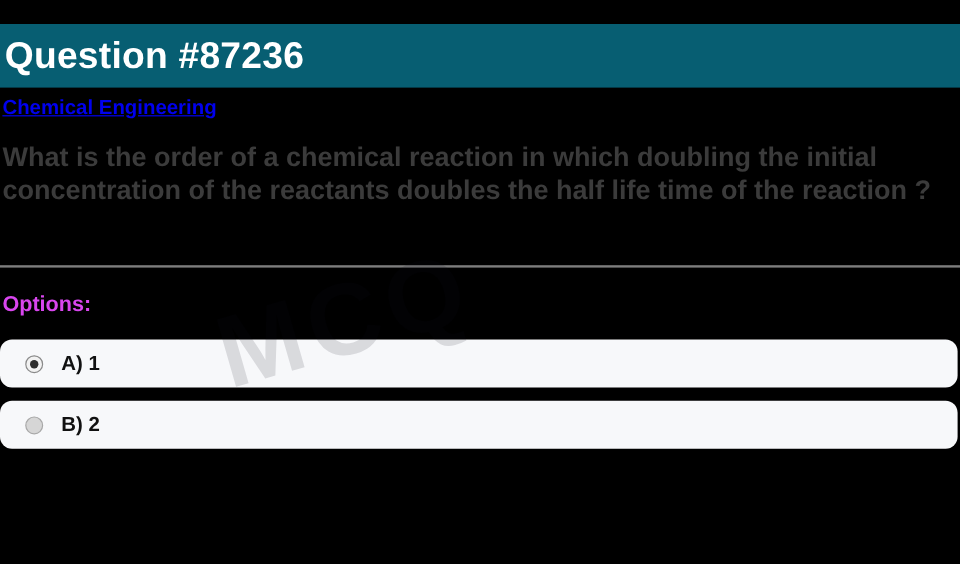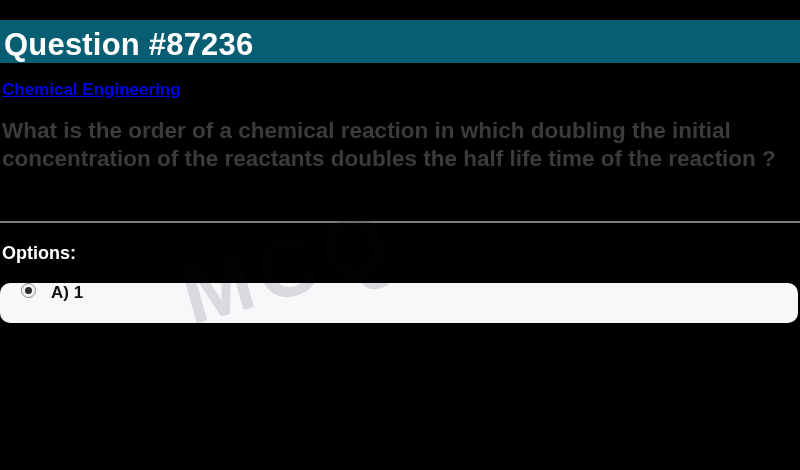--- a/index.html
+++ b/index.html
@@ -8,24 +8,24 @@
     background: #000000;
     font-family: "Liberation Sans", "DejaVu Sans", sans-serif;
     position: relative;
     overflow: hidden;
   }
   .page { position: absolute; inset: 0; }
 
   .titlebar {
     position: absolute;
     top: 20px; left: 0; right: 0;
-    height: 43px;
+    height: 53px;
     background: #075e72;
     display: flex;
-    align-items: flex-end;
+    align-items: center;
   }
   .titlebar h1 {
     color: #ffffff;
     font-size: 31px;
     font-weight: 700;
     padding-left: 4px;
     letter-spacing: 0.2px;
     white-space: nowrap;
   }
 
@@ -54,38 +54,38 @@
     top: 221px; left: 0;
     width: 800px;
     height: 2px;
     border: none;
     background: #7d7d7d;
   }
 
   .options-label {
     position: absolute;
     top: 243px; left: 2px;
-    color: #ffffff;
+    color: #d946ef;
     font-size: 18px;
     font-weight: 700;
     text-align: right;
   }
 
   .options {
     position: absolute;
     top: 283px; left: 0;
     width: 798px;
   }
   .option-row {
     height: 40px;
     margin-bottom: 11px;
     background: #f7f8fa;
     border-radius: 10px;
     display: flex;
-    align-items: flex-start;
+    align-items: center;
     padding-left: 21px;
     cursor: pointer;
   }
   .radio {
     width: 15px; height: 15px;
     border-radius: 50%;
     background: #d6d6d6;
     border: 1px solid #a8a8a8;
     display: inline-block;
     position: relative;
@@ -150,18 +150,22 @@
 
   <hr class="divider">
 
   <div class="options-label">Options:</div>
 
   <div class="options" id="options">
       <div class="option-row">
         <span class="radio selected"></span>
         <span class="option-label">A) 1</span>
       </div>
+      <div class="option-row">
+        <span class="radio"></span>
+        <span class="option-label">B) 2</span>
+      </div>
     </div>
 
 
   <div class="watermark">MCQ</div>
 
 </div>
 
 </body></html>

